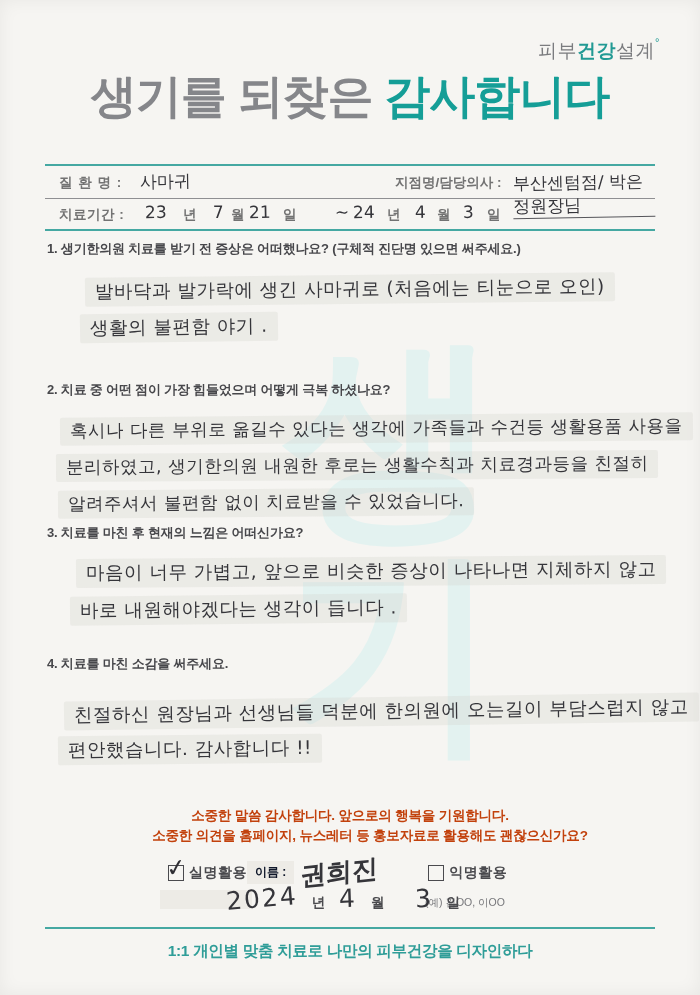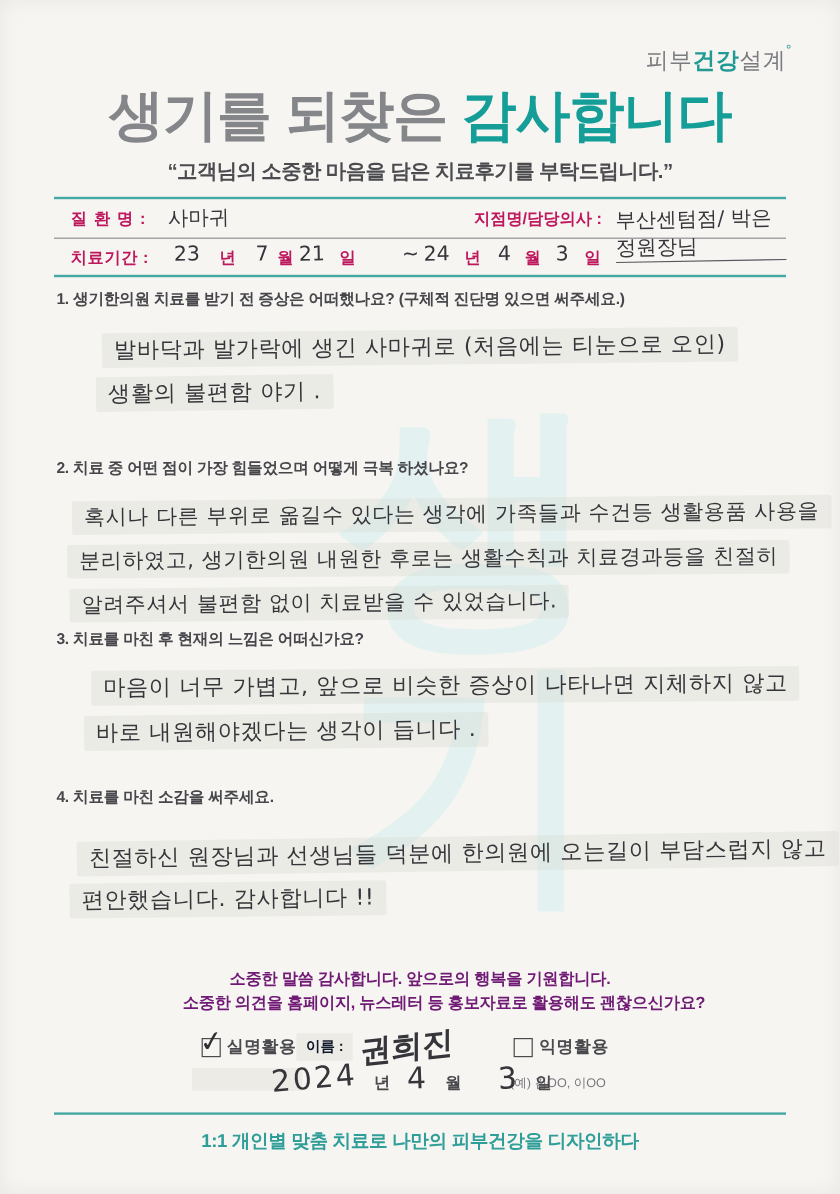--- a/index.html
+++ b/index.html
@@ -43,38 +43,38 @@
     font-size:17px;font-weight:700;color:#4c4c50;letter-spacing:-0.5px;
   }
   
   .info-table{
     left:45px;top:164px;width:610px;height:63px;
     border-top:2px solid #45a8a2;
     border-bottom:2px solid #45a8a2;
   }
   .info-row1{position:absolute;left:0;top:0;width:100%;height:32px;border-bottom:1px solid #8f8f92;}
   .info-row2{position:absolute;left:0;top:33px;width:100%;height:29px;}
-  .flabel{font-size:13.5px;font-weight:700;color:#be185d;letter-spacing:1px;}
+  .flabel{font-size:13.5px;font-weight:700;color:#737373;letter-spacing:1px;}
   .hand{
     font-family:"DejaVu Sans","Liberation Sans",sans-serif;
     color:#35353a;font-weight:400;
   }
   .hw-val{font-size:17px;transform:rotate(-1deg);display:inline-block;}
   .band{background:rgba(210,208,200,0.28);padding:1px 10px 3px 10px;border-radius:2px;}
   
   .q{
     left:47px;width:610px;
     font-size:13px;font-weight:600;color:#47474b;letter-spacing:-0.2px;
   }
   .aline{
     font-size:18.5px;letter-spacing:0.5px;white-space:nowrap;
   }
   
   .centered{left:0;width:700px;text-align:center;}
-  .thanks{font-size:13.5px;font-weight:600;color:#701a75;letter-spacing:-0.2px;}
+  .thanks{font-size:13.5px;font-weight:600;color:#c2410c;letter-spacing:-0.2px;}
   .consent-row{left:150px;top:855px;width:420px;height:30px;}
   .cbox{
     display:inline-block;width:14px;height:14px;
     border:1.6px solid #4a4a4e;background:transparent;
     vertical-align:middle;position:relative;
   }
   .checkmark{
     position:absolute;left:-3px;top:-12px;
     font-size:24px;color:#2e2e33;
     transform:rotate(-8deg);
@@ -103,21 +103,20 @@
 </head>
 <body>
 
 <div class="page">
 
   <div class="abs watermark">생기</div>
 
   <div class="abs logo z"><span>피부</span><b>건강</b><span>설계</span><span class="deg">°</span></div>
 
   <div class="abs title z"><span class="gray">생기를 되찾은 </span><span class="teal">감사합니다</span></div>
-  <div class="abs subtitle z">“고객님의 소중한 마음을 담은 치료후기를 부탁드립니다.”</div>
 
   <div class="abs info-table z">
     <div class="info-row1">
       <span class="flabel abs" style="left:14px;top:8px;">질 환 명 :</span>
       <span class="hand hw-val abs" style="left:95px;top:4px;">사마귀</span>
       <span class="flabel abs" style="left:350px;top:8px;letter-spacing:0;">지점명/담당의사 :</span>
       <span class="hand hw-val abs" style="left:468px;top:5px;border-bottom:1px solid #55555a;">부산센텀점/ 박은정원장님</span>
     </div>
     <div class="info-row2">
       <span class="flabel abs" style="left:14px;top:7px;letter-spacing:0.5px;">치료기간 :</span>

